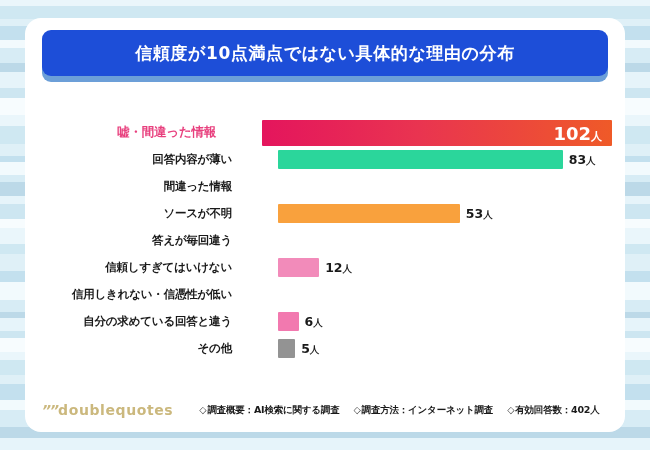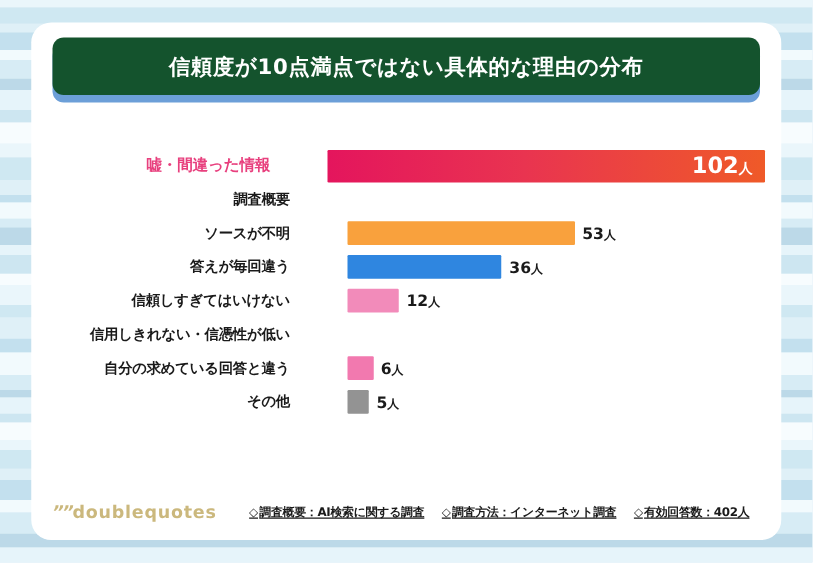--- a/index.html
+++ b/index.html
@@ -56,21 +56,21 @@
     height: 46px;
     background: #6c9fd8;
     border-radius: 9px;
   }
   #title-bar {
     position: absolute;
     left: 0;
     top: 0;
     width: 100%;
     height: 46px;
-    background: #14532d;
+    background: #1d4ed8;
     border-radius: 9px;
     display: flex;
     align-items: center;
     justify-content: center;
   }
   #title-text {
     color: #ffffff;
     font-size: 17px;
     font-weight: bold;
     letter-spacing: 0.6px;
@@ -178,21 +178,20 @@
     display: flex;
     align-items: center;
     gap: 14px;
   }
   .note {
     font-size: 9.5px;
     font-weight: bold;
     color: #1a1a1a;
     white-space: nowrap;
     letter-spacing: -0.2px;
-    text-decoration: underline;
   }
   .note .dia {
     margin-right: 1px;
   }
 </style>
 </head>
 <body>
 
 <div id="bg-stripes" style="background: rgb(223, 240, 247);">
     <div class="stripe" style="top: 0px; height: 6px; background: rgb(234, 246, 251);"></div>
@@ -247,35 +246,38 @@
 <div id="chart">
     <div class="row highlight">
       <div class="cat-label">嘘・間違った情報</div>
       <div class="bar-area">
         <div class="bar" style="width: 349.86px; background: linear-gradient(90deg, rgb(228, 21, 93) 0%, rgb(233, 52, 80) 45%, rgb(239, 90, 40) 100%);">
           <div class="val-inside"><span>102</span><span class="unit">人</span></div>
         </div>
       </div>
     </div>
     <div class="row">
-      <div class="cat-label">調査概要</div>
+      <div class="cat-label">回答内容が薄い</div>
+      <div class="bar-area">
+        <div class="bar" style="width: 284.69px; background: rgb(43, 214, 155);"></div>
+        <div class="val"><span>83</span><span class="unit">人</span></div>
+      </div>
+    </div>
+    <div class="row">
+      <div class="cat-label">間違った情報</div>
     </div>
     <div class="row">
       <div class="cat-label">ソースが不明</div>
       <div class="bar-area">
         <div class="bar" style="width: 181.79px; background: rgb(249, 161, 61);"></div>
         <div class="val"><span>53</span><span class="unit">人</span></div>
       </div>
     </div>
     <div class="row">
       <div class="cat-label">答えが毎回違う</div>
-      <div class="bar-area">
-        <div class="bar" style="width: 123.48px; background: rgb(47, 134, 224);"></div>
-        <div class="val"><span>36</span><span class="unit">人</span></div>
-      </div>
     </div>
     <div class="row">
       <div class="cat-label">信頼しすぎてはいけない</div>
       <div class="bar-area">
         <div class="bar" style="width: 41.16px; background: rgb(242, 139, 186);"></div>
         <div class="val"><span>12</span><span class="unit">人</span></div>
       </div>
     </div>
     <div class="row">
       <div class="cat-label">信用しきれない・信憑性が低い</div>

